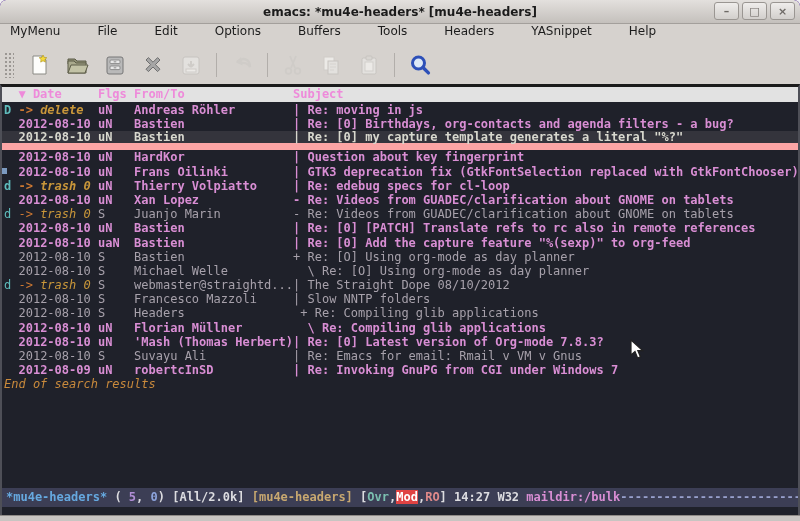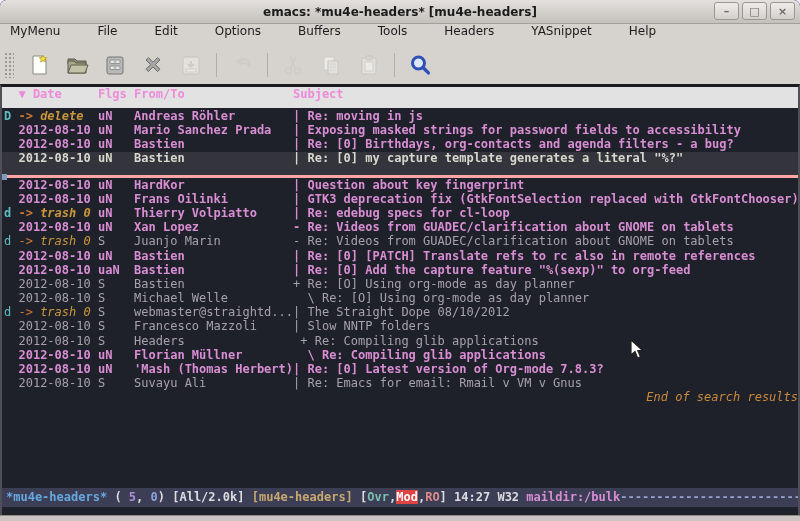--- a/index.html
+++ b/index.html
@@ -30,36 +30,36 @@
   .grip{ width:10px; height:26px; margin-right:6px;
          background-image:radial-gradient(#9b9793 1px, transparent 1.2px);
          background-size:4px 4px; }
   .tbtn{ width:38px; height:30px; display:flex; align-items:center; justify-content:center; }
   .tsep{ width:1px; height:24px; background:#b2aeaa; margin:0 6px; }
 
   
   .frame{ height:431px; border-left:2px solid #4e4f57; border-right:2px solid #4e4f57;
           border-top:3px solid #1b1b1b; background:#1f212a;
           display:flex; flex-direction:column; font-family:"DejaVu Sans Mono", monospace; }
-  .headerline{ height:21px; background:#e2e2e2; overflow:hidden; }
+  .headerline{ height:15px; background:#e2e2e2; overflow:hidden; }
   .headerline pre{ font-family:inherit; font-size:12px; line-height:15px;
                    color:#ee8ada; font-weight:bold; padding-left:2px; white-space:pre; }
   .buffer{ flex:1; position:relative; overflow:hidden; padding-top:1px; }
   .row{ font-size:12px; line-height:14.2px; height:14.2px; white-space:pre;
         padding-left:2px; }
   .row.unread{ color:#d98ed4; font-weight:bold; }
   .row.read{ color:#a7a1ab; font-weight:normal; }
   .row.current{ color:#d8d8ce; font-weight:bold; background:#34343c;
-                border-bottom:3px solid #fca5a5; height:26px; line-height:13.2px; }
+                border-bottom:7px solid #fca5a5; height:19px; line-height:13.2px; }
   .mark{ color:#5fbcbc; font-style:normal; }
   .arrow{ color:#cd7832; }
   .target{ color:#c9973a; font-style:italic; }
   .row.read .target{ font-weight:normal; }
   .endline{ font-size:12px; line-height:14.2px; color:#c98a3c; font-style:italic;
-            padding-left:2px; white-space:pre;text-align:right; }
+            padding-left:2px; white-space:pre; }
   .fringe-dash{ position:absolute; left:0; top:66px; width:5px; height:6px;
                 background:#7c9ac0; }
 
   
   .modeline{ height:19px; background:#3c3e55; font-size:12px; line-height:19px;
              font-weight:bold; color:#dcdce0; white-space:pre; overflow:hidden;
              padding-left:4px; font-family:"DejaVu Sans Mono", monospace; }
   .echo{ height:8px; background:#1f212a; }
   .bottomedge{ height:7px; background:#c8c5c2; border-top:1px solid #8f8b87; }
 
@@ -166,38 +166,38 @@
       </span>
     </div>
 
   <div class="frame">
     <div class="headerline">
         <pre>  ▼ Date     Flgs From/To               Subject</pre>
       </div>
     <div class="buffer">
       <div class="fringe-dash"></div>
     <div class="row unread"><span class="mark">D </span><span class="arrow">-&gt;</span><span class="target"> delete  </span><span>uN   </span><span>Andreas Röhler        </span><span>| Re: moving in js</span></div>
-        <div class="row unread"><span class="mark">  </span><span>2012-08-10 </span><span>uN   </span><span>Mario Sanchez Prada   </span><span>| Exposing masked strings for password fields to accessibility</span></div>
         <div class="row unread"><span class="mark">  </span><span>2012-08-10 </span><span>uN   </span><span>Bastien               </span><span>| Re: [0] Birthdays, org-contacts and agenda filters - a bug?</span></div>
         <div class="row current"><span class="mark">  </span><span>2012-08-10 </span><span>uN   </span><span>Bastien               </span><span>| Re: [0] my capture template generates a literal "%?"</span></div>
         <div class="row unread"><span class="mark">  </span><span>2012-08-10 </span><span>uN   </span><span>HardKor               </span><span>| Question about key fingerprint</span></div>
         <div class="row unread"><span class="mark">  </span><span>2012-08-10 </span><span>uN   </span><span>Frans Oilinki         </span><span>| GTK3 deprecation fix (GtkFontSelection replaced with GtkFontChooser)</span></div>
         <div class="row unread"><span class="mark">d </span><span class="arrow">-&gt;</span><span class="target"> trash 0 </span><span>uN   </span><span>Thierry Volpiatto     </span><span>| Re: edebug specs for cl-loop</span></div>
         <div class="row unread"><span class="mark">  </span><span>2012-08-10 </span><span>uN   </span><span>Xan Lopez             </span><span>- Re: Videos from GUADEC/clarification about GNOME on tablets</span></div>
         <div class="row read"><span class="mark">d </span><span class="arrow">-&gt;</span><span class="target"> trash 0 </span><span>S    </span><span>Juanjo Marin          </span><span>- Re: Videos from GUADEC/clarification about GNOME on tablets</span></div>
         <div class="row unread"><span class="mark">  </span><span>2012-08-10 </span><span>uN   </span><span>Bastien               </span><span>| Re: [0] [PATCH] Translate refs to rc also in remote references</span></div>
         <div class="row unread"><span class="mark">  </span><span>2012-08-10 </span><span>uaN  </span><span>Bastien               </span><span>| Re: [0] Add the capture feature "%(sexp)" to org-feed</span></div>
         <div class="row read"><span class="mark">  </span><span>2012-08-10 </span><span>S    </span><span>Bastien               </span><span>+ Re: [O] Using org-mode as day planner</span></div>
         <div class="row read"><span class="mark">  </span><span>2012-08-10 </span><span>S    </span><span>Michael Welle         </span><span>  \ Re: [O] Using org-mode as day planner</span></div>
         <div class="row read"><span class="mark">d </span><span class="arrow">-&gt;</span><span class="target"> trash 0 </span><span>S    </span><span>webmaster@straightd...</span><span>| The Straight Dope 08/10/2012</span></div>
         <div class="row read"><span class="mark">  </span><span>2012-08-10 </span><span>S    </span><span>Francesco Mazzoli     </span><span>| Slow NNTP folders</span></div>
         <div class="row read"><span class="mark">  </span><span>2012-08-10 </span><span>S    </span><span>Headers                </span><span>+ Re: Compiling glib applications</span></div>
         <div class="row unread"><span class="mark">  </span><span>2012-08-10 </span><span>uN   </span><span>Florian Müllner       </span><span>  \ Re: Compiling glib applications</span></div>
         <div class="row unread"><span class="mark">  </span><span>2012-08-10 </span><span>uN   </span><span>'Mash (Thomas Herbert)</span><span>| Re: [0] Latest version of Org-mode 7.8.3?</span></div>
         <div class="row read"><span class="mark">  </span><span>2012-08-10 </span><span>S    </span><span>Suvayu Ali            </span><span>| Re: Emacs for email: Rmail v VM v Gnus</span></div>
+        <div class="row unread"><span class="mark">  </span><span>2012-08-09 </span><span>uN   </span><span>robertcInSD           </span><span>| Re: Invoking GnuPG from CGI under Windows 7</span></div>
         <div class="endline">End of search results</div>
       </div>
     <div class="modeline"><span style="color: rgb(102, 169, 224);">*mu4e-headers*</span><span> ( </span><span style="color: rgb(176, 142, 214);">5</span><span>, </span><span style="color: rgb(140, 163, 220);">0</span><span>) </span><span>[All/2.0k] </span><span style="color: rgb(200, 168, 112);">[mu4e-headers]</span><span> [</span><span style="color: rgb(123, 191, 176);">Ovr</span><span>,</span><span style="color: rgb(255, 255, 255); background: rgb(224, 67, 67);">Mod</span><span>,</span><span style="color: rgb(224, 138, 138);">RO</span><span>] </span><span>14:27 W32 </span><span style="color: rgb(217, 142, 212);">maildir:/bulk</span><span style="color: rgb(152, 160, 204);">-------------------------</span></div>
     <div class="echo"></div>
   </div>
 
   <div class="bottomedge"></div>
 
   <svg class="cursor" width="14" height="21" viewBox="0 0 14 21">
     <polygon points="1,1 1,16 5,12.6 7.6,19 10.4,17.8 7.8,11.6 12.6,11.6" fill="#ffffff" stroke="#222222" stroke-width="1.2"></polygon>

